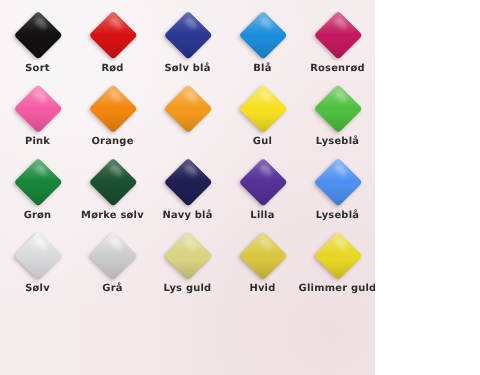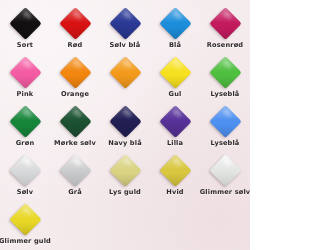--- a/index.html
+++ b/index.html
@@ -248,24 +248,18 @@
         <div class="swatch-label">Lys guld</div>
       </div>
       <div class="swatch-cell">
         <div class="diamond-wrap">
           <div class="diamond" style="background: rgb(217, 199, 63);"></div>
         </div>
         <div class="swatch-label">Hvid</div>
       </div>
       <div class="swatch-cell">
         <div class="diamond-wrap">
-          <div class="diamond is-white" style="background: rgb(226, 228, 226);"></div>
-        </div>
-        <div class="swatch-label">Glimmer sølv</div>
-      </div>
-      <div class="swatch-cell">
-        <div class="diamond-wrap">
           <div class="diamond" style="background: rgb(232, 215, 38);"></div>
         </div>
         <div class="swatch-label">Glimmer guld</div>
       </div>
     </div>
 </div>
 
 </body></html>

